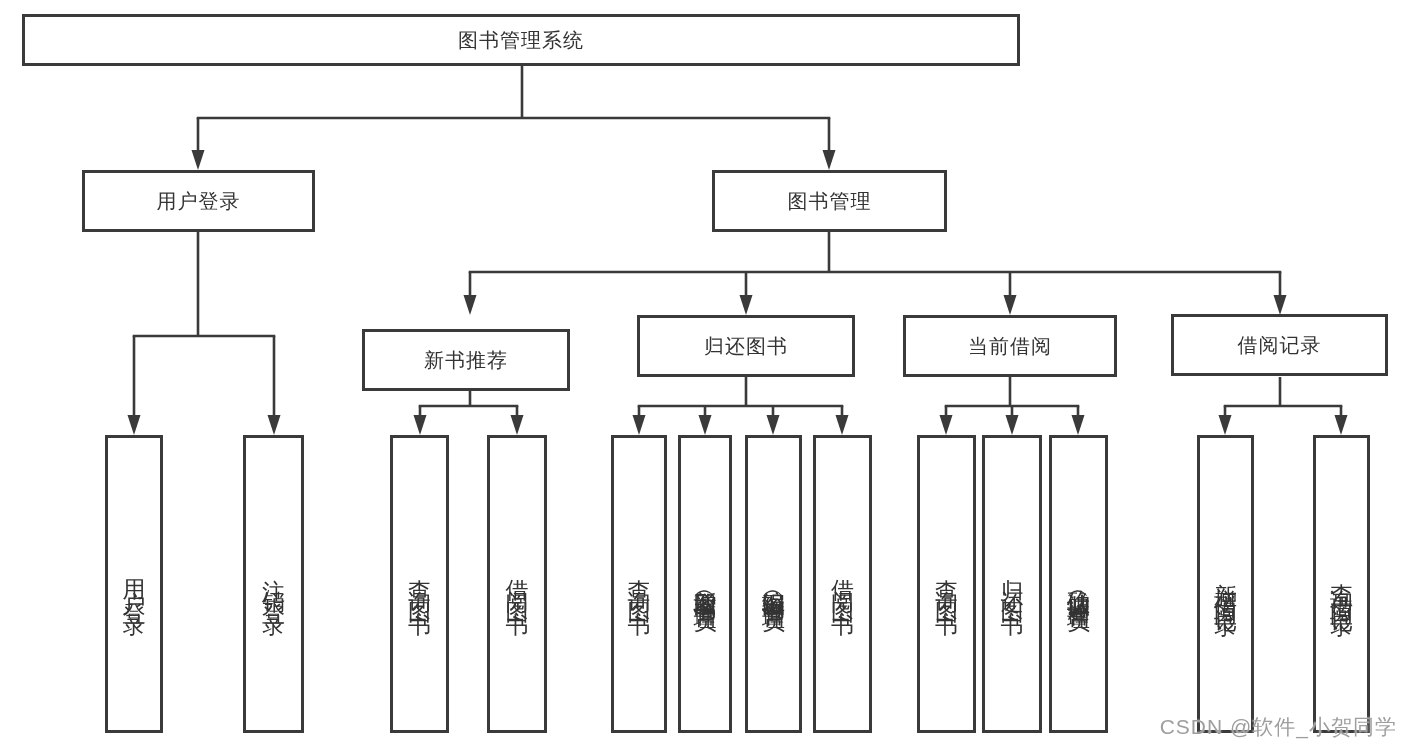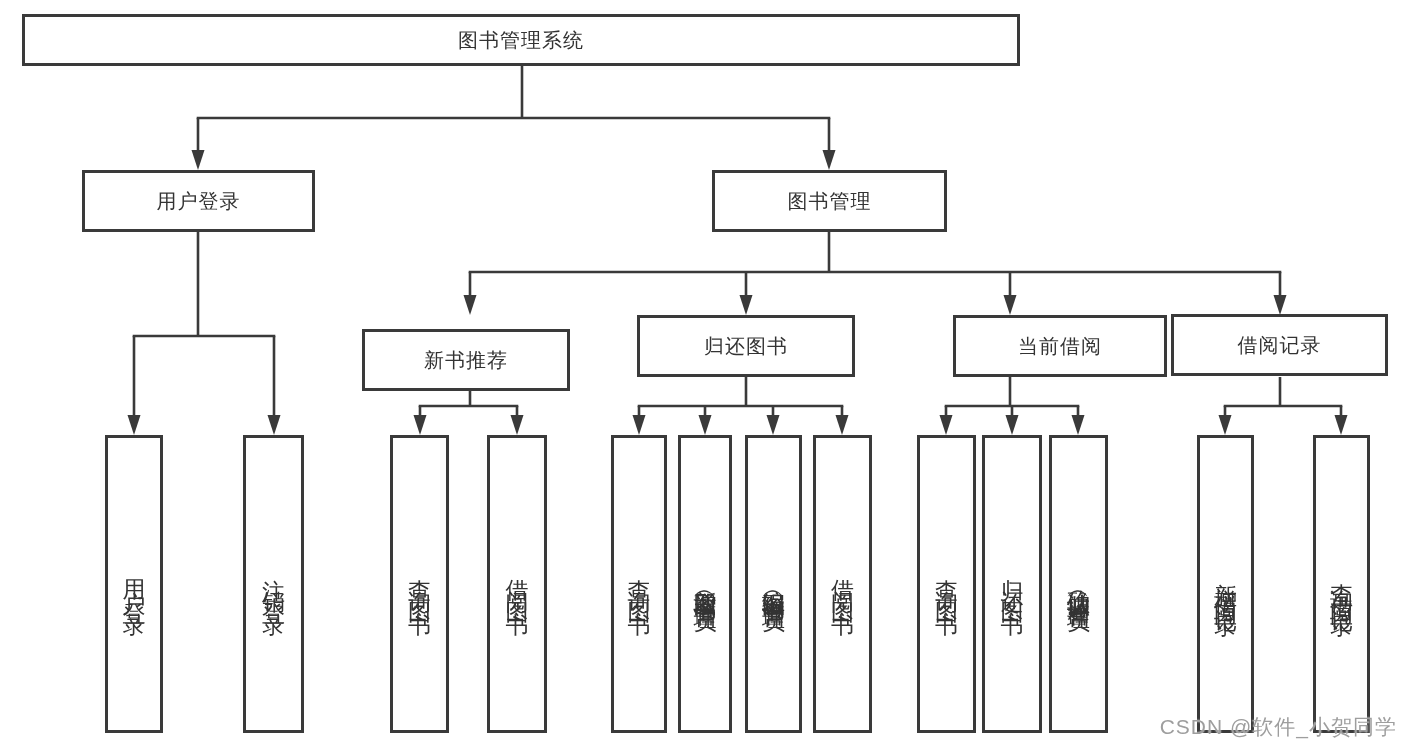--- a/index.html
+++ b/index.html
@@ -131,21 +131,21 @@
   <div class="box" style="left: 712px; top: 170px; width: 235px; height: 62px; border-color: rgb(58, 58, 58);">
     <span class="hlabel">图书管理</span>
   </div>
 
   <div class="box" style="left: 362px; top: 315px; width: 208px; height: 62px; border-color: rgb(58, 58, 58); margin-top: 14px;">
     <span class="hlabel">新书推荐</span>
   </div>
   <div class="box" style="left: 637px; top: 315px; width: 218px; height: 62px; border-color: rgb(58, 58, 58);">
     <span class="hlabel">归还图书</span>
   </div>
-  <div class="box" style="left: 953px; top: 315px; width: 214px; height: 62px; border-color: rgb(58, 58, 58);">
+  <div class="box" style="left: 903px; top: 315px; width: 214px; height: 62px; border-color: rgb(58, 58, 58);">
     <span class="hlabel">当前借阅</span>
   </div>
   <div class="box" style="left: 1171px; top: 314px; width: 217px; height: 62px; border-color: rgb(58, 58, 58);">
     <span class="hlabel">借阅记录</span>
   </div>
 
   <div class="box" style="left: 105px; top: 435px; width: 58px; height: 298px; border-color: rgb(58, 58, 58);">
     <span class="vlabel sp-wide">用户登录</span>
   </div>
   <div class="box" style="left: 243px; top: 435px; width: 61px; height: 298px; border-color: rgb(58, 58, 58);">

